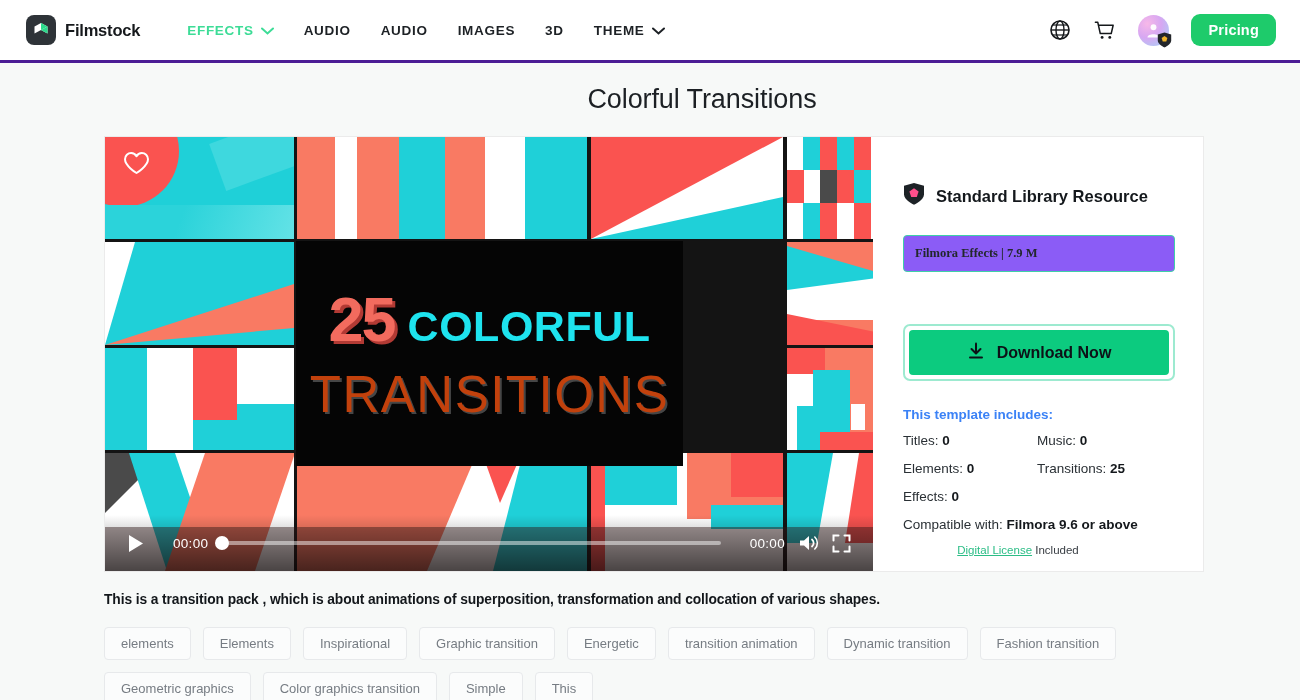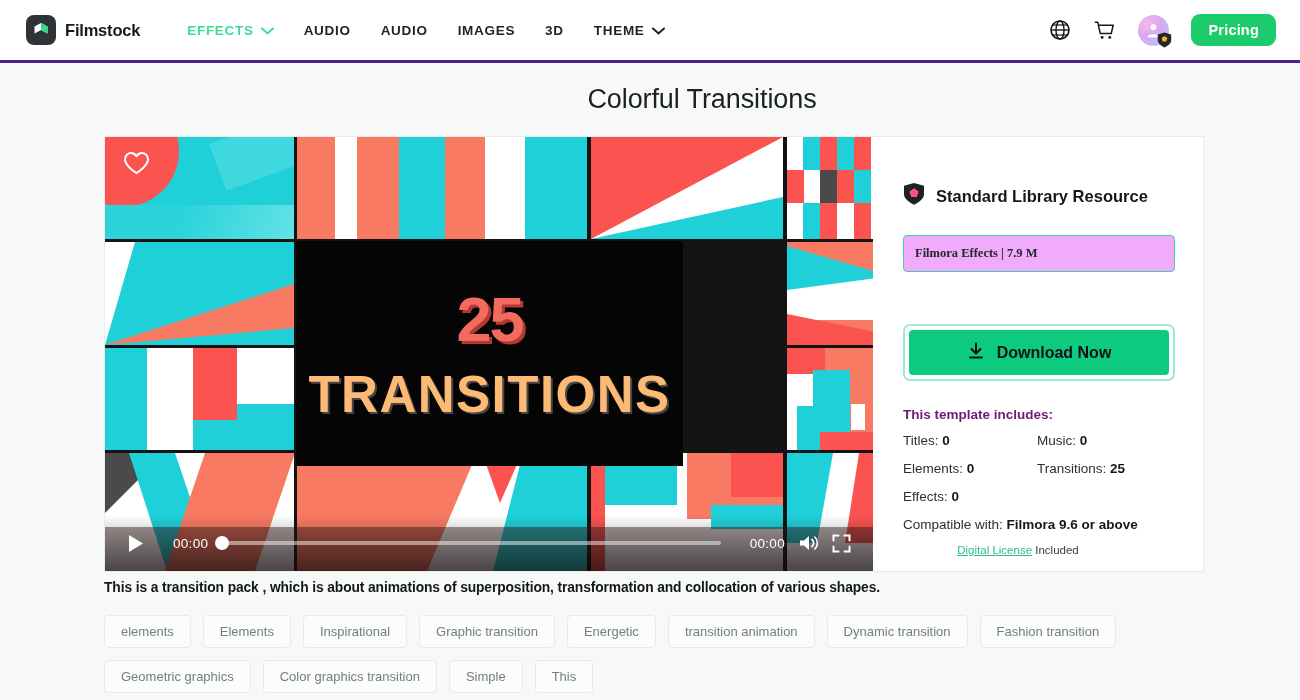--- a/index.html
+++ b/index.html
@@ -86,21 +86,21 @@
   .line1 { display: flex; align-items: baseline; gap: 13px; }
   .t25 {
     font-size: 63px; font-weight: bold; color: #f26b5e;
     text-shadow: 3px 3px 0 #b23a34; letter-spacing: -2px;
   }
   .tcolorful {
     font-size: 43px; font-weight: bold; color: #1ee3ee;
     letter-spacing: 0.5px;
   }
   .ttrans {
-    font-size: 51px; font-weight: bold; color: #fdba74;
+    font-size: 51px; font-weight: normal; color: #c2410c;
     letter-spacing: 1.5px; margin-top: 10px;
     text-shadow: 2px 2px 0 rgba(150,150,150,0.45);
   }
 
   .heart-wrap { position: absolute; left: 18px; top: 14px; z-index: 7; cursor: pointer; }
 
   .controls {
     position: absolute; left: 0; right: 0; bottom: 0; height: 56px;
     background: linear-gradient(to top, rgba(0,0,0,0.55), rgba(0,0,0,0.0));
     display: flex; align-items: center; padding: 0 22px; gap: 13px; z-index: 8;
@@ -111,51 +111,51 @@
            position: relative; border-radius: 2px; cursor: pointer; }
   .scrub-knob { position: absolute; left: -6px; top: -5px;
                 width: 14px; height: 14px; border-radius: 50%; background: #fff; }
   .ctrl-ico { cursor: pointer; display: flex; }
 
   
   .side { flex: 1; padding: 45px 28px 0 30px; background: #fff; }
   .std-row { display: flex; align-items: center; gap: 11px; }
   .std-label { font-size: 16.5px; font-weight: bold; color: #14181c; }
   .pill {
-    margin-top: 25px; border: 1px solid #3fd0a8; background: #f0abfc;
+    margin-top: 25px; border: 1px solid #3fd0a8; background: #8b5cf6;
     border-radius: 4px; height: 37px; display: flex; align-items: center;
     padding: 0 11px; font-size: 12.5px; color: #22282c;
     font-family: "Liberation Serif", serif; font-weight: bold;
   }
   .dl-outer {
     margin-top: 52px; border: 2px solid #9dead0; border-radius: 7px;
     padding: 4px; width: 272px;
   }
   .dl-btn {
     background: #0ccb7f; border-radius: 4px; height: 45px; width: 100%;
     display: flex; align-items: center; justify-content: center; gap: 12px;
     color: #0d1117; font-size: 16px; font-weight: bold; cursor: pointer;
     border: none;
   }
-  .inc-title { margin-top: 26px; font-size: 13.5px; font-weight: bold; color: #701a75; }
+  .inc-title { margin-top: 26px; font-size: 13.5px; font-weight: bold; color: #3b82f6; }
   .inc-grid {
     margin-top: 11px; display: grid;
     grid-template-columns: 134px auto; row-gap: 13px;
     font-size: 13.5px; color: #2a3035;
   }
   .inc-grid b { color: #14181c; }
   .compat { margin-top: 13px; font-size: 13.5px; color: #2a3035; }
   .compat b { color: #14181c; }
   .license { margin-top: 12px; font-size: 11.5px; color: #3b4046; text-align: center;
              padding-right: 42px; }
   .license a { color: #2bbd86; text-decoration: underline; cursor: pointer; }
 
   
   .desc {
-    margin-top: 8px; font-size: 13.8px; font-weight: bold; color: #13171b;
+    margin-top: 20px; font-size: 13.8px; font-weight: bold; color: #13171b;
     letter-spacing: -0.1px;
   }
   .tags { margin-top: 20px; display: flex; flex-wrap: wrap; gap: 12px; width: 1110px; }
   .tag {
     border: 1px solid #e7e9eb; background: #fbfcfc; border-radius: 4px;
     height: 33px; display: flex; align-items: center; padding: 0 16px;
     font-size: 13px; color: #767c83; cursor: pointer; white-space: nowrap;
   }
 </style>
 </head>
@@ -325,20 +325,21 @@
           <div class="tile cy" style="left:0;top:0;width:60px;height:90px;clip-path:polygon(0 0,46px 0,30px 90px,0 90px);"></div>
           <div class="tile rd" style="left:58px;top:0;width:31px;height:90px;clip-path:polygon(14px 0,31px 0,31px 90px,0 90px);"></div>
         </div>
 
         <div class="tile" style="left:0;top:390px;width:771px;height:44px;background:rgba(50,25,25,0.45);"></div>
       </div>
 
       <div class="center-card">
         <div class="line1">
           <span class="t25">25</span>
+          <span class="tcolorful">COLORFUL</span>
         </div>
         <div class="ttrans">TRANSITIONS</div>
       </div>
 
       <div class="heart-wrap">
         <svg width="27" height="25" viewBox="0 0 27 25">
           <path d="M13.5 22 C13.5 22 2 15 2 8.3 C2 4.6 4.9 2 8.2 2 C10.6 2 12.5 3.4 13.5 5.2 C14.5 3.4 16.4 2 18.8 2 C22.1 2 25 4.6 25 8.3 C25 15 13.5 22 13.5 22 Z" stroke="#ffffff" stroke-width="2" fill="none" stroke-linejoin="round"></path>
         </svg>
       </div>
 

